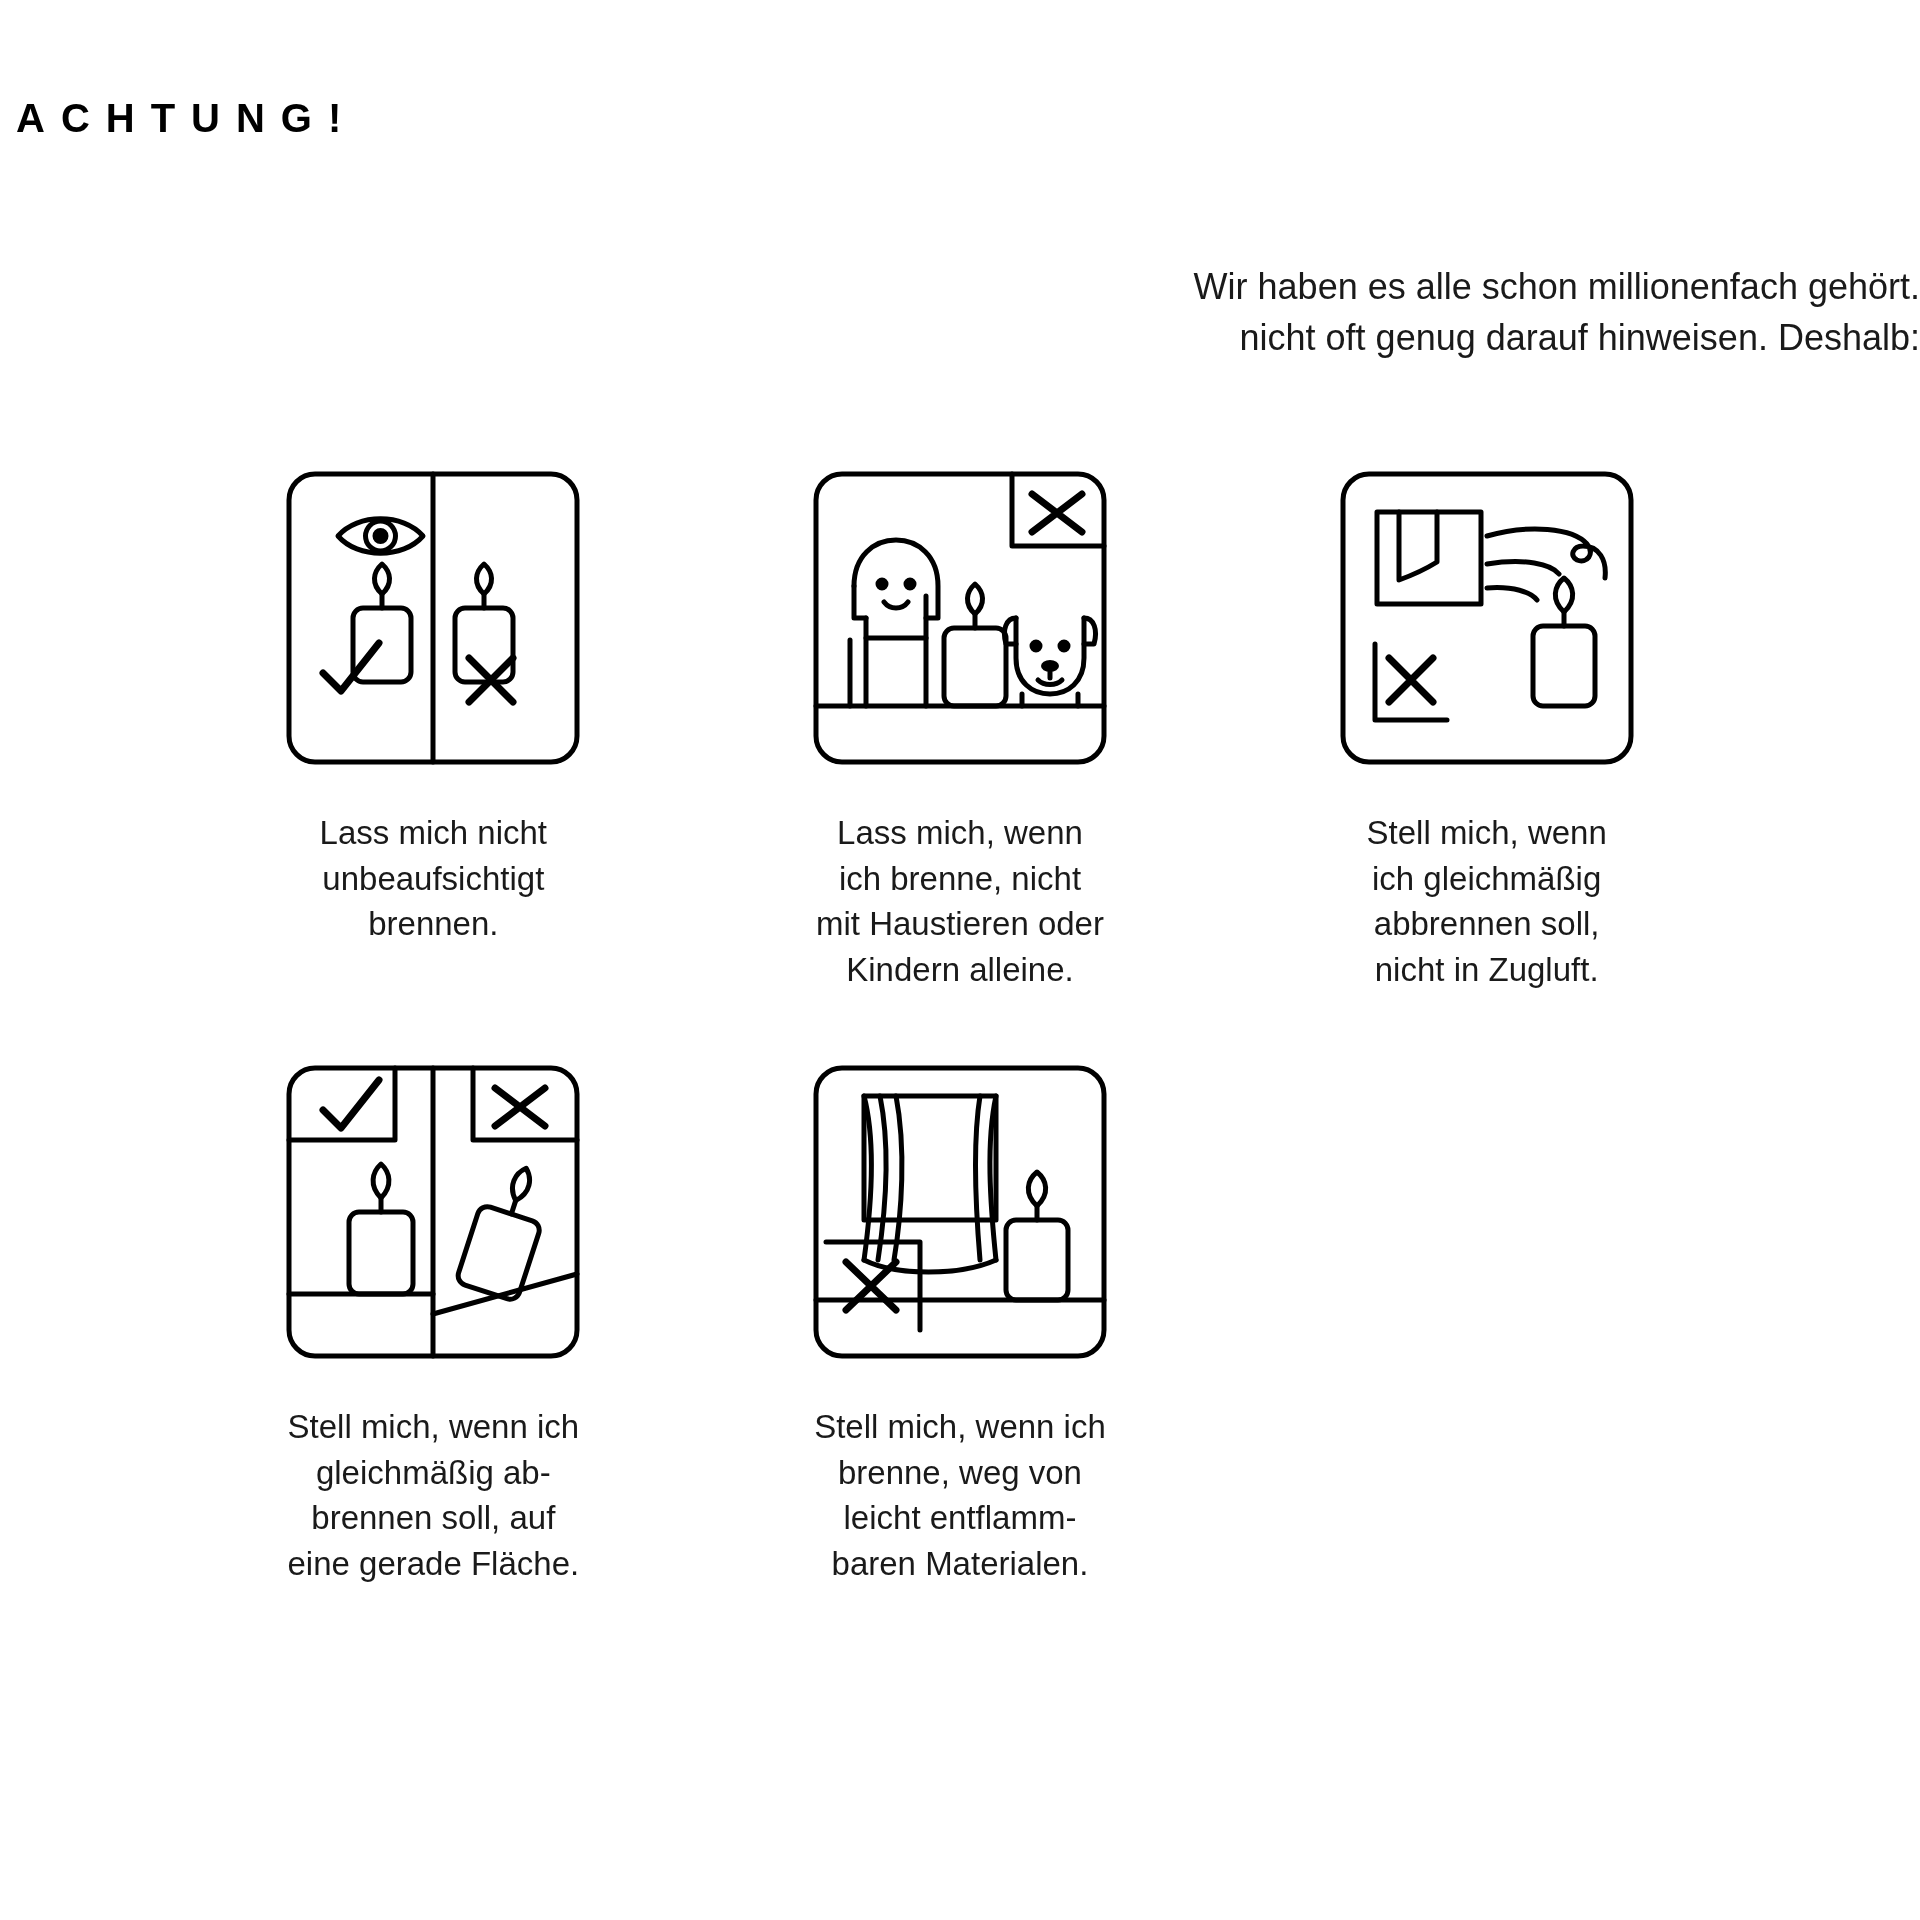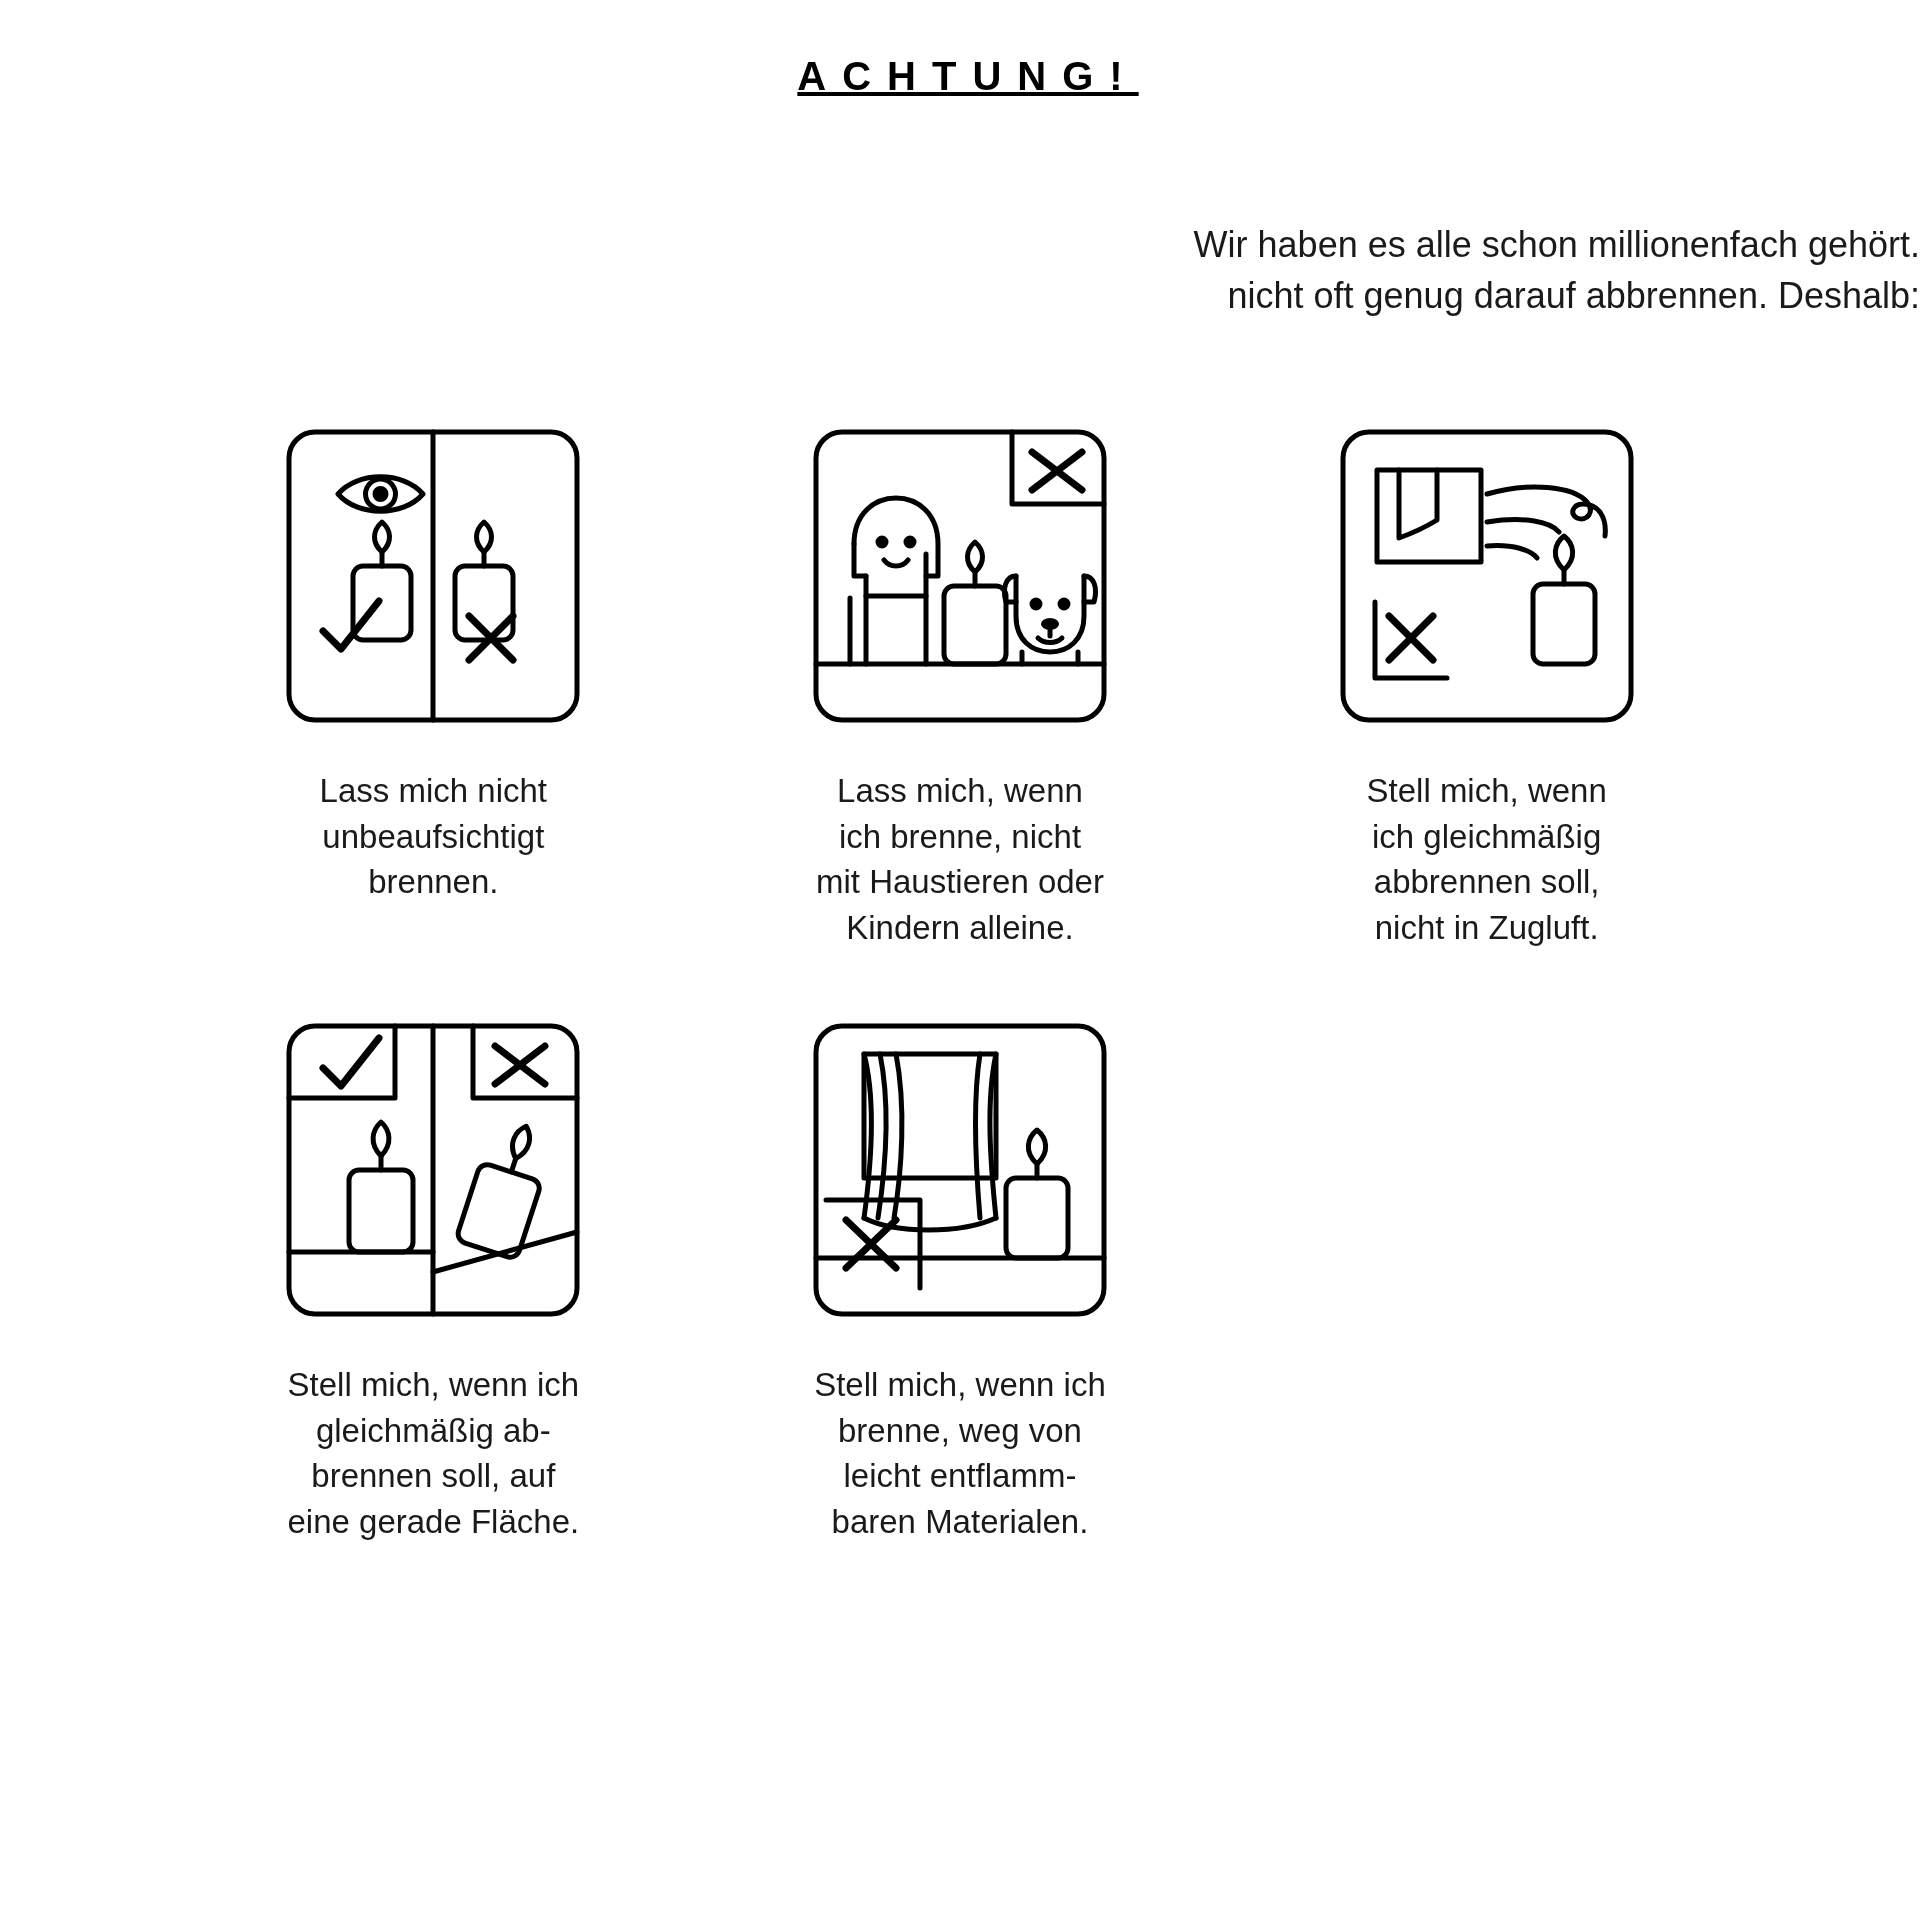--- a/index.html
+++ b/index.html
@@ -15,28 +15,27 @@
     overflow: hidden;
   }
   .page {
     width: 1920px;
     height: 1920px;
     position: relative;
     box-sizing: border-box;
     padding: 0;
   }
   .title {
-    text-align: center;
+    text-align: left;
     font-size: 40px;
     font-weight: 700;
     letter-spacing: 16px;
     text-indent: 16px;
-    margin-top: 54px;
+    margin-top: 96px;
     color: #000;
-    text-decoration: underline;
   }
   .intro {
     text-align: center;
     font-size: 36px;
     line-height: 1.42;
     margin-top: 120px;
     color: #1a1a1a;
     font-weight: 400;
   }
   .intro div { white-space: pre; text-align: right; }
@@ -73,21 +72,21 @@
 </style>
 </head>
 <body>
 
 <div class="page">
 
   <div class="title">ACHTUNG!</div>
 
   <div class="intro">
     <div>Wir haben es alle schon millionenfach gehört.</div>
-    <div>nicht oft genug darauf abbrennen. Deshalb:</div>
+    <div>nicht oft genug darauf hinweisen. Deshalb:</div>
   </div>
 
   <div class="grid">
 
     <div class="cell">
       <div class="iconbox">
         <svg viewBox="0 0 300 300" width="300" height="300" fill="none" stroke="#000" stroke-width="5" stroke-linecap="round" stroke-linejoin="round">
           <rect x="6" y="6" width="288" height="288" rx="26"></rect>
           <line x1="150" y1="6" x2="150" y2="294"></line>
 

